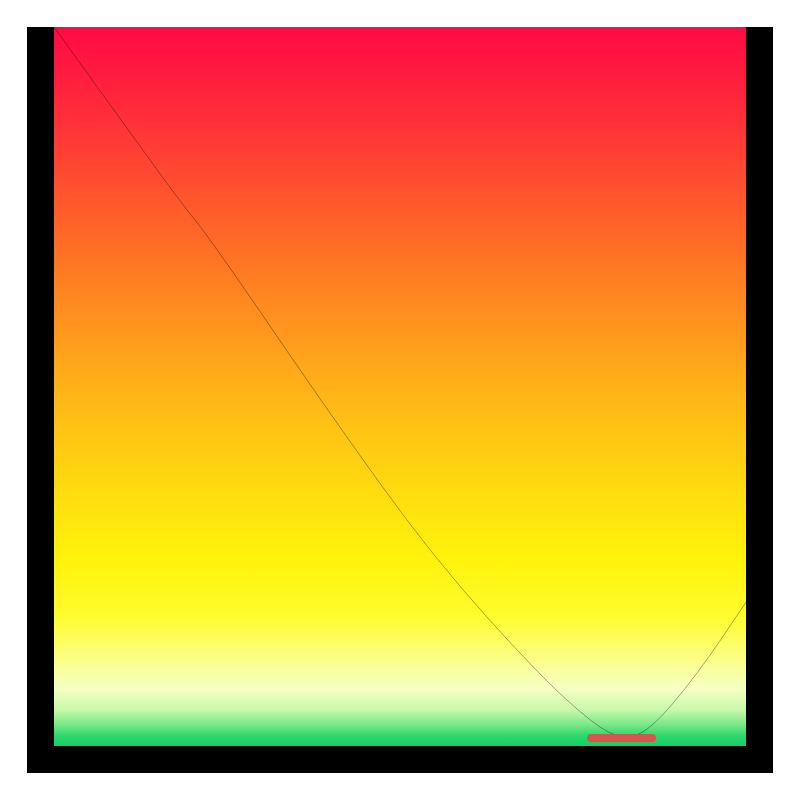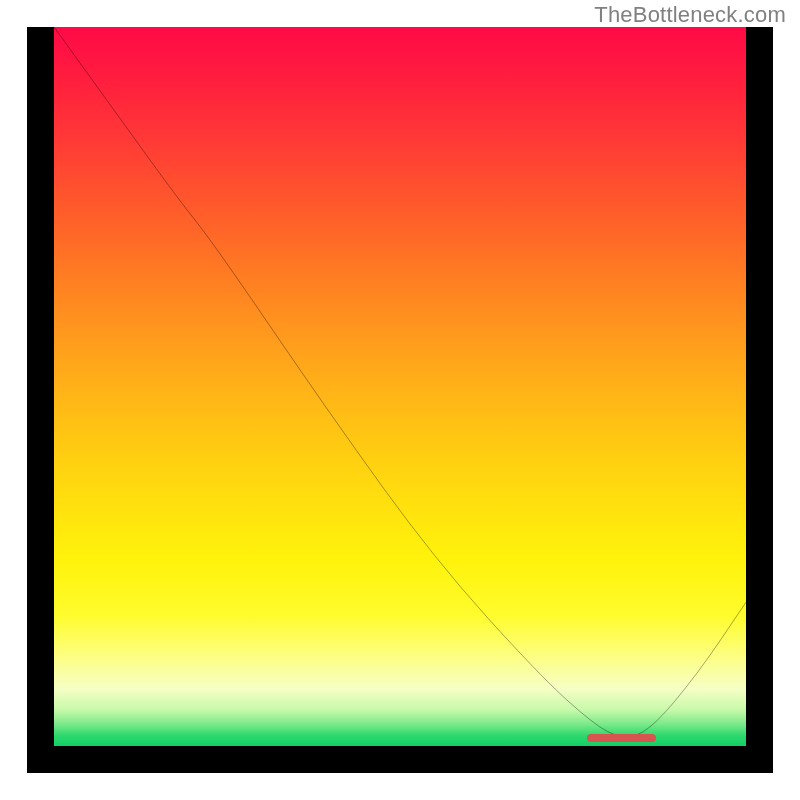--- a/index.html
+++ b/index.html
@@ -77,21 +77,20 @@
     height: 8px;
     background: #d8544f;
     border-radius: 4px;
   }
 </style>
 </head>
 <body>
 
 <div class="wrapper">
 
-  <div class="watermark">TheBottleneck.com</div>
 
   <div class="frame">
     <div class="gradient"></div>
 
     <svg class="curve" viewBox="0 0 100 100" preserveAspectRatio="none">
       <path id="curve-path" fill="none" stroke="#000" stroke-width="0.35" vector-effect="non-scaling-stroke" stroke-linejoin="round" stroke-linecap="round" d="M 0 0 Q 9 12 13.5 18 Q 18 24 20.5 27 Q 23 30 31.5 42 Q 40 54 47.5 64 Q 55 74 62.5 82 Q 70 90 74 93.5 Q 78 97 80 98 Q 82 99 84 98.5 Q 86 98 89.5 94 Q 93 90 96.5 85 T 100 80"></path>
     </svg>
 
     <div id="marker" class="marker" style="width: 69.2px; left: 532.84px; top: 706.81px;"></div>
   </div>

